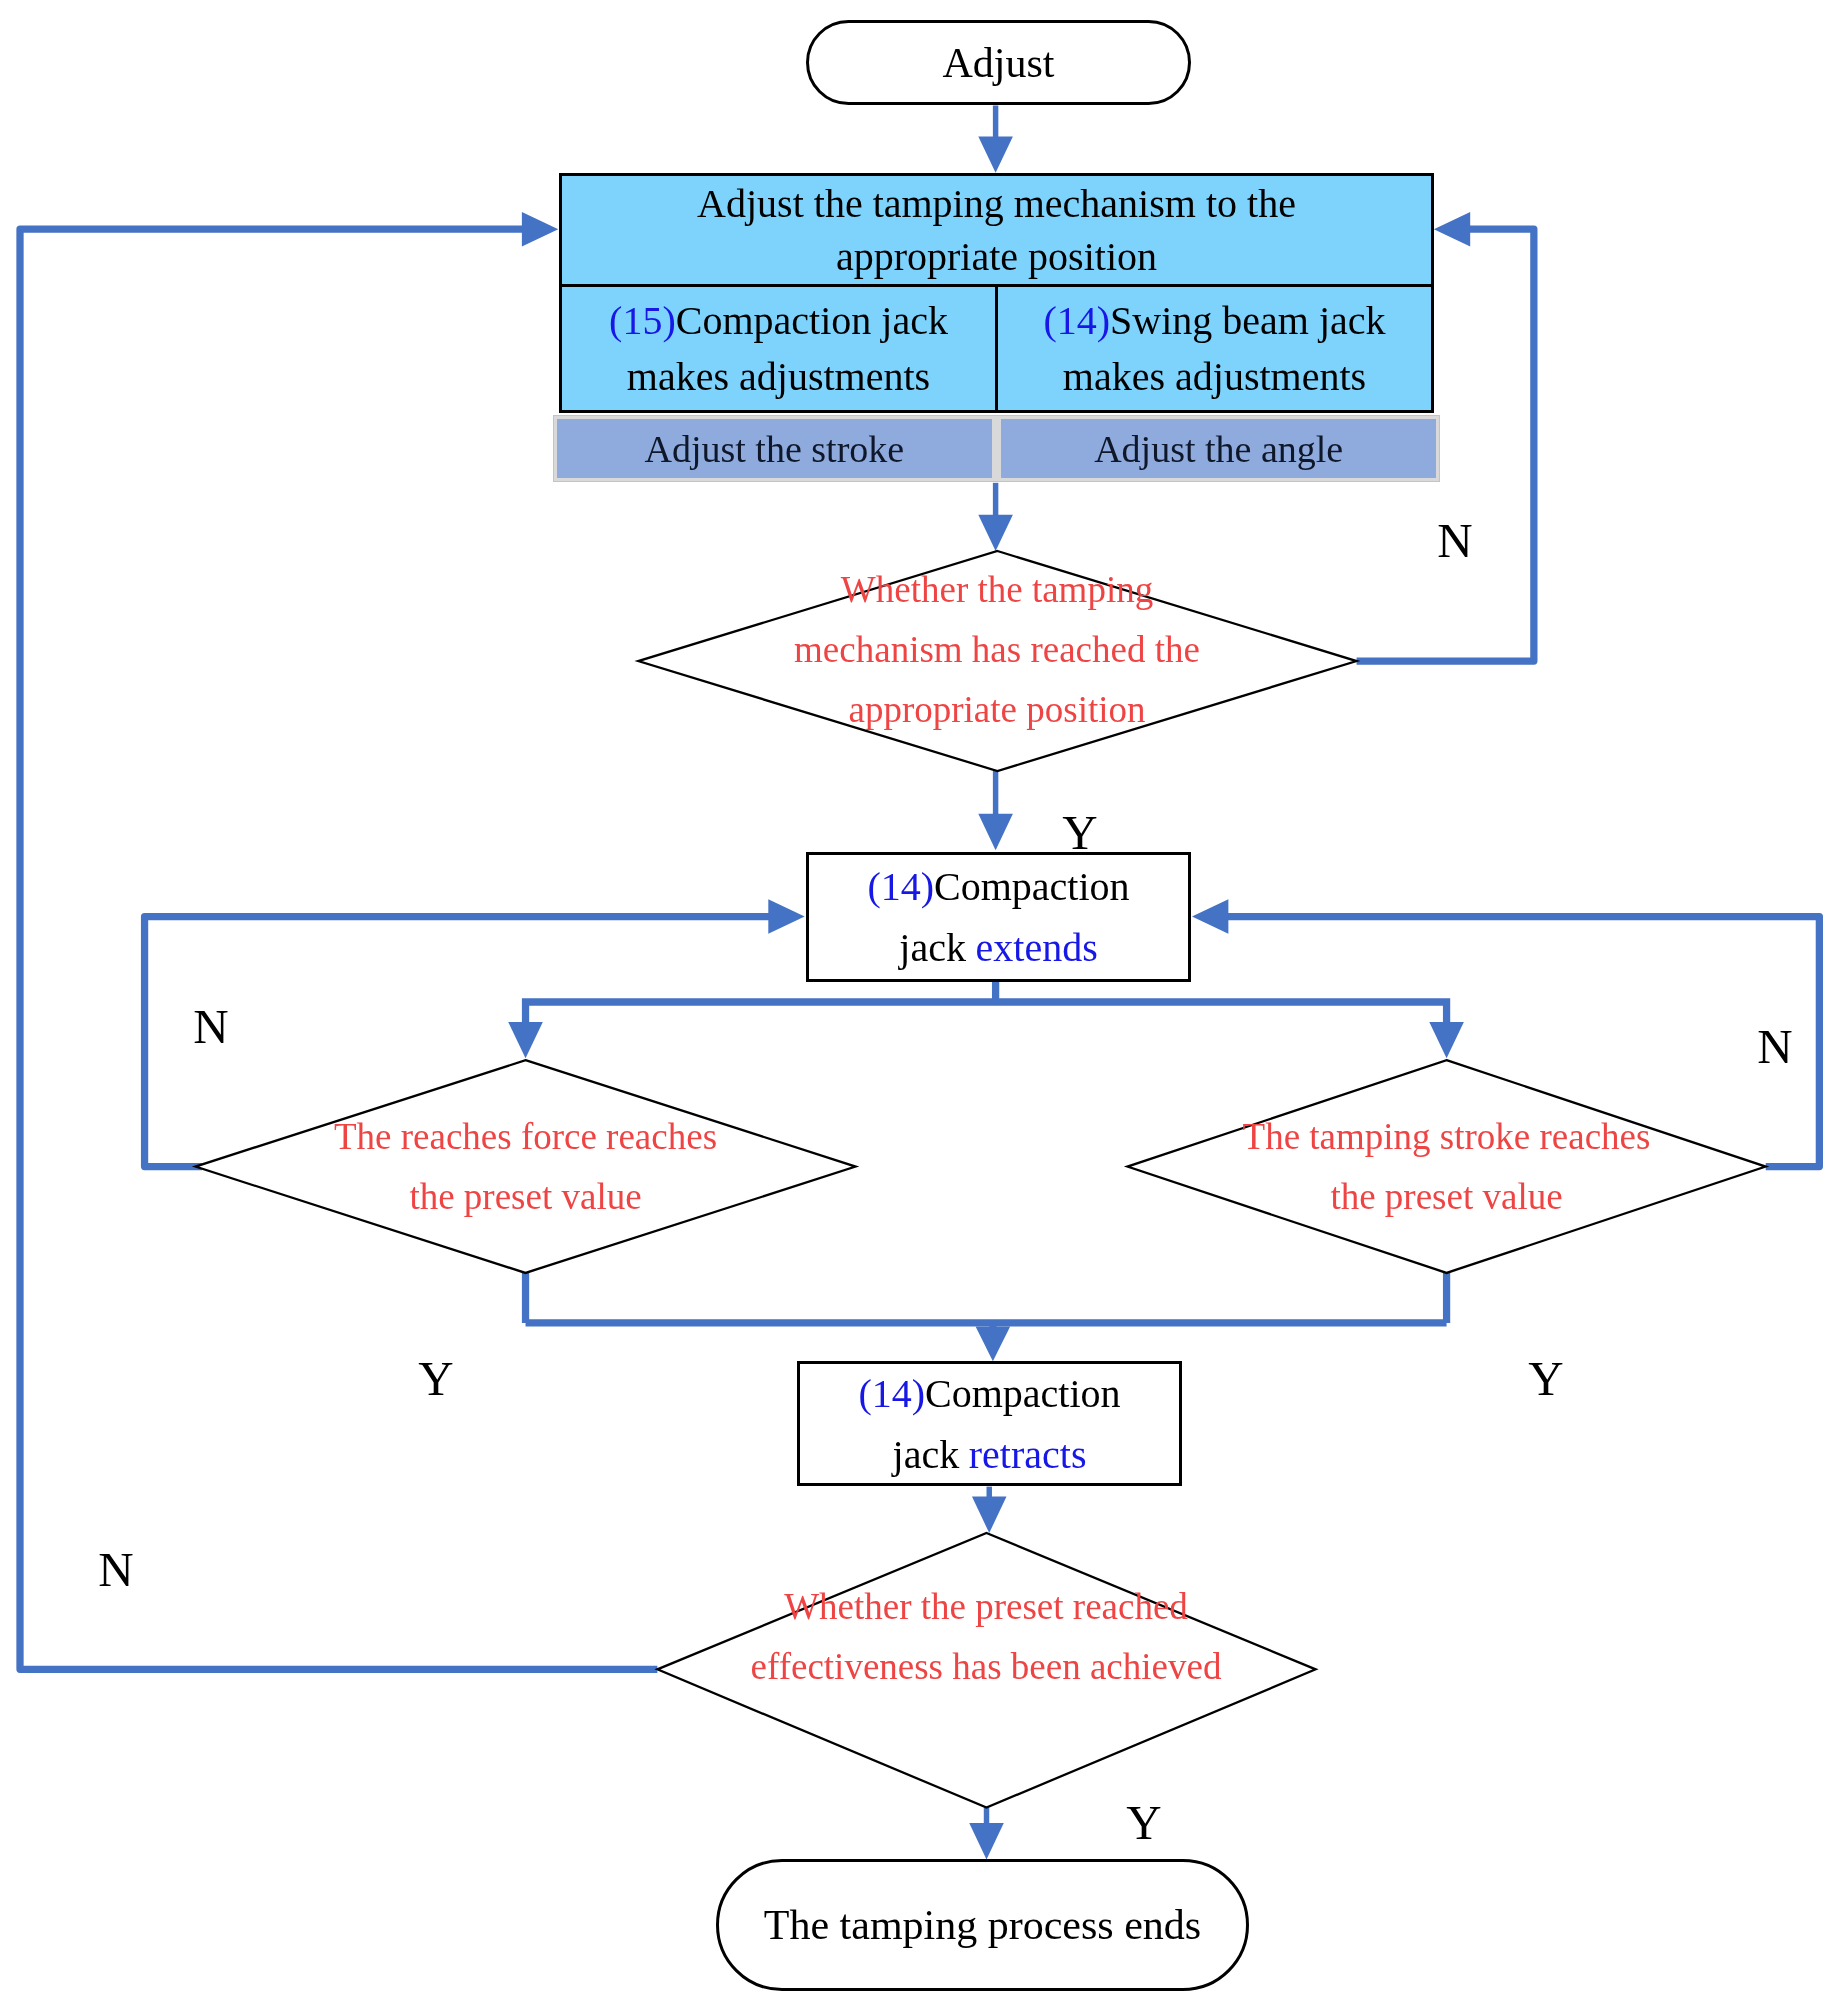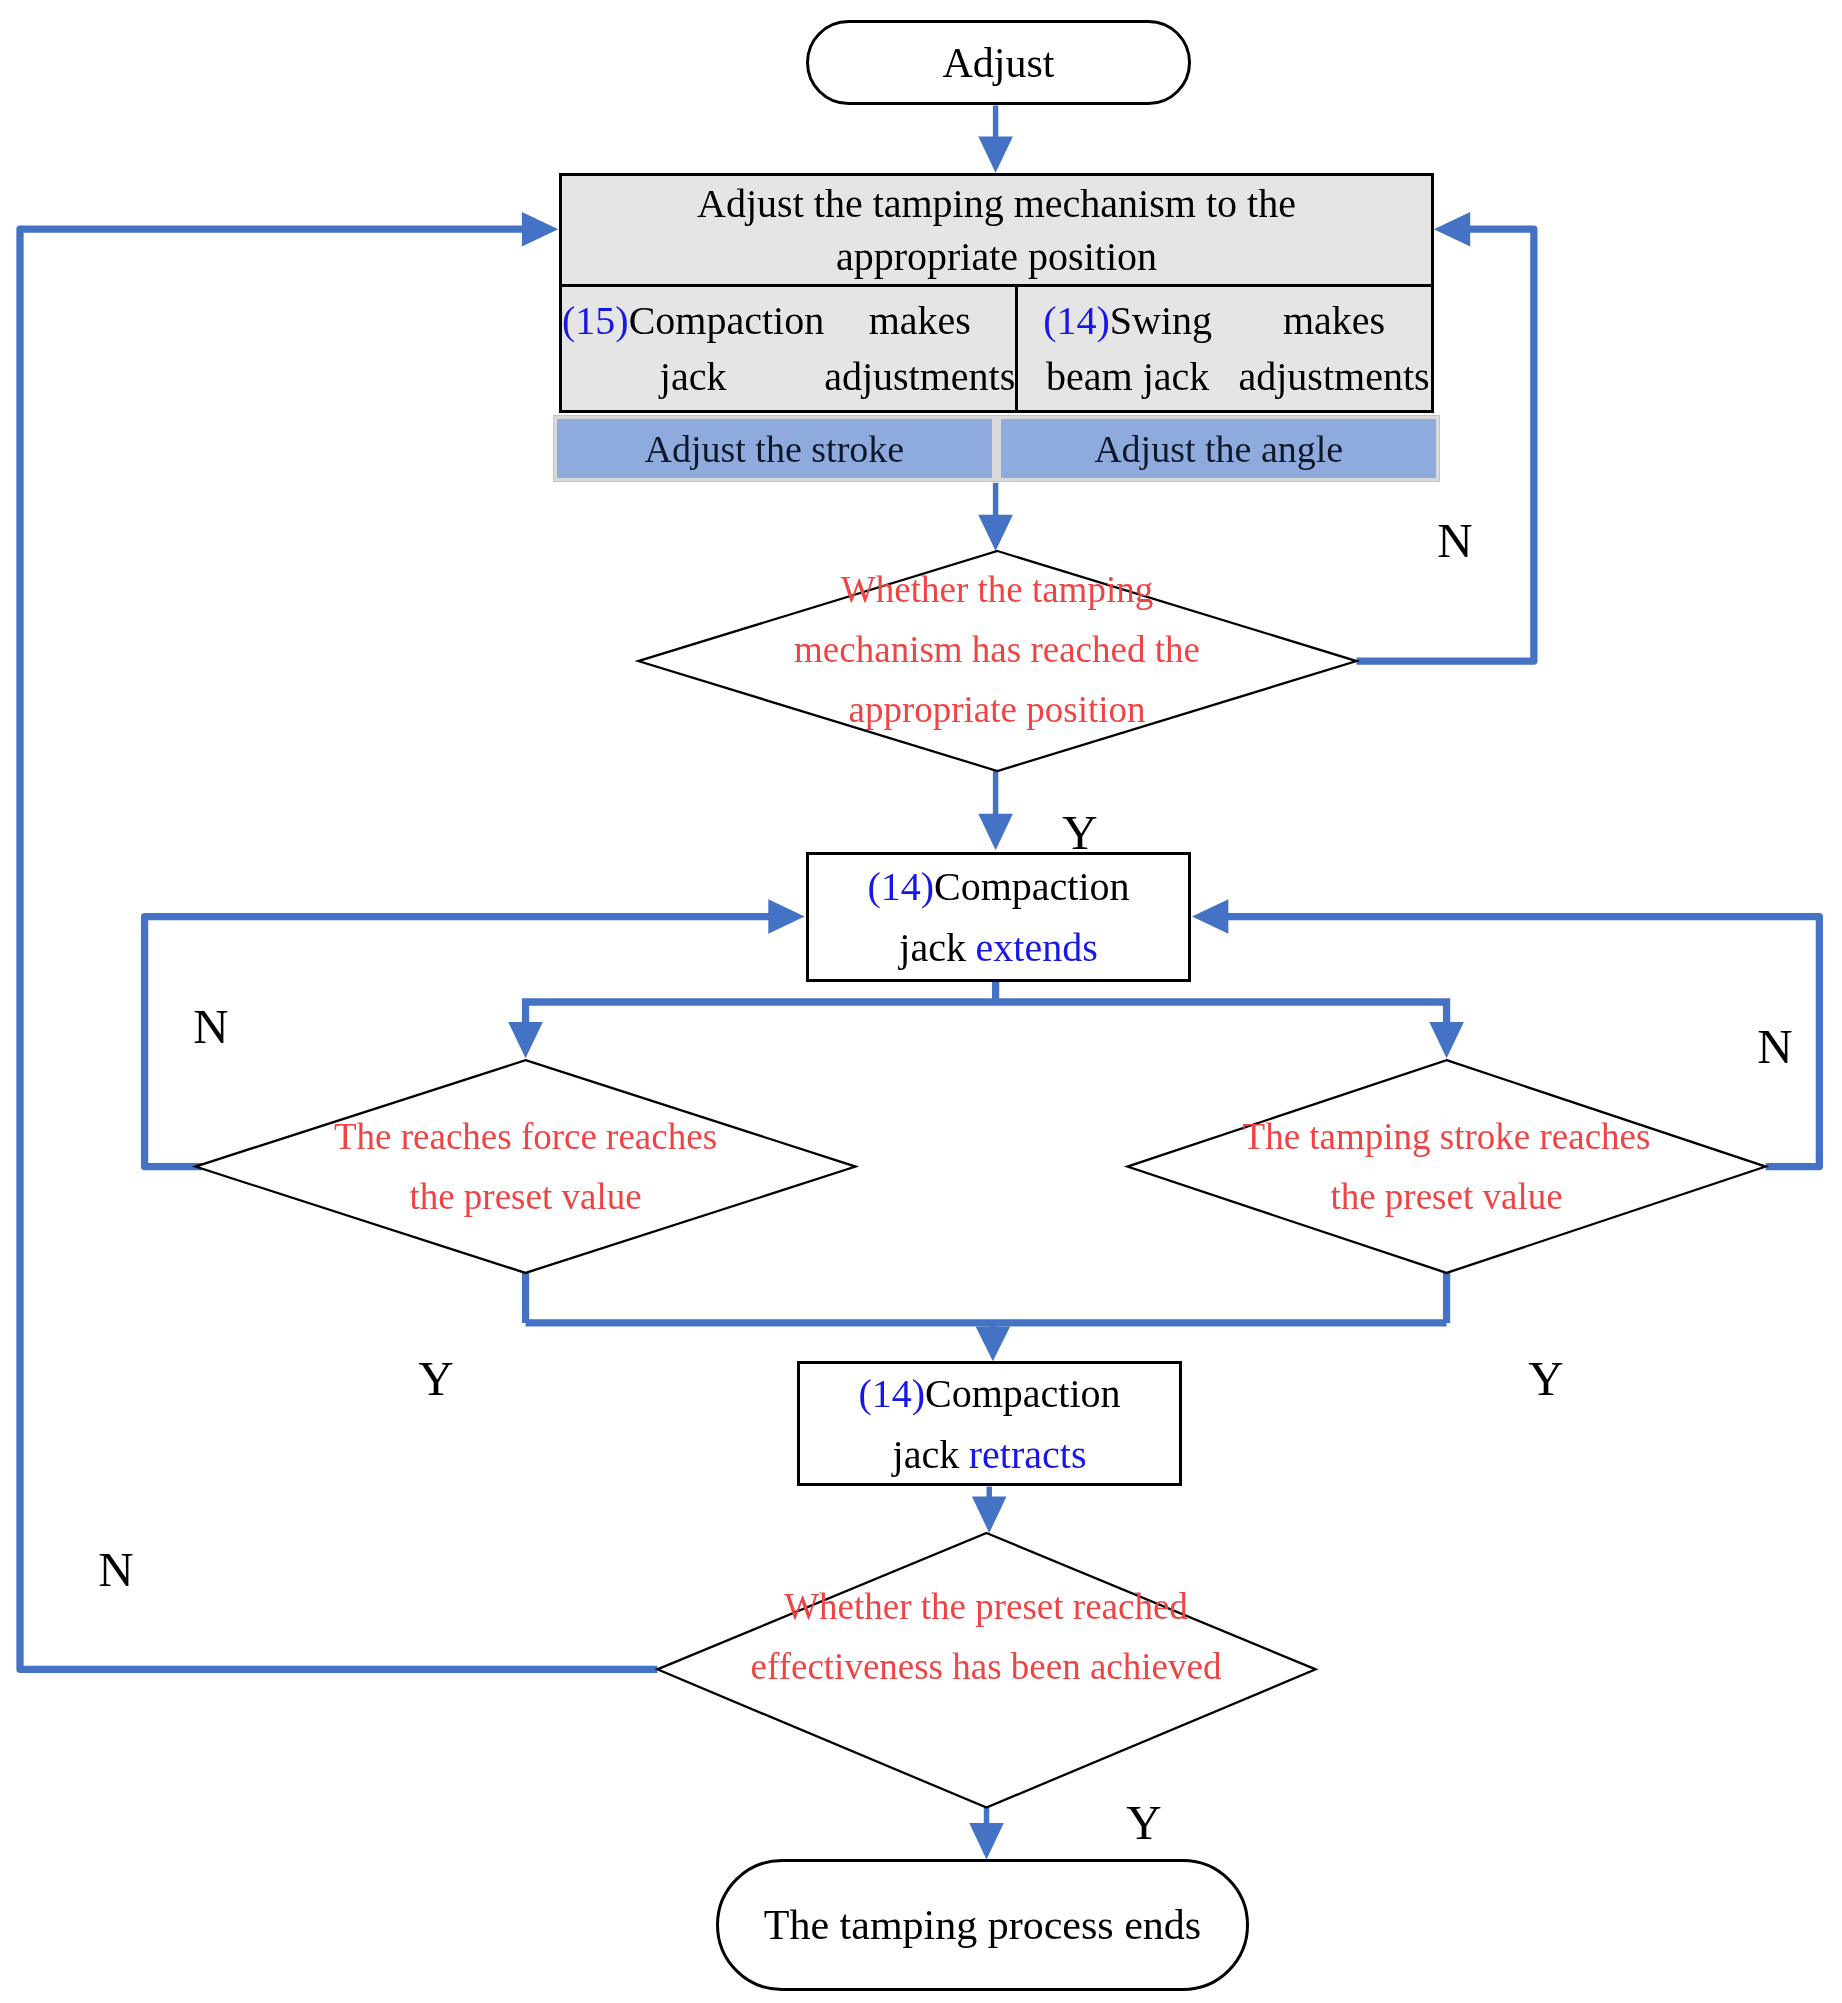--- a/index.html
+++ b/index.html
@@ -5,26 +5,26 @@
   html,body{margin:0;padding:0;background:#ffffff;}
   body{width:1843px;height:2004px;font-family:"Liberation Serif","DejaVu Serif",serif;}
   .canvas{position:relative;width:1843px;height:2004px;background:#fff;overflow:hidden;}
   svg.wires{position:absolute;left:0;top:0;width:1843px;height:2004px;}
 
   .node{position:absolute;box-sizing:border-box;background:#fff;color:#000;
         display:flex;flex-direction:column;align-items:center;justify-content:center;text-align:center;}
   .stadium{border:3.6px solid #000;border-radius:73px;font-size:42px;}
   .rectbox{border:3.6px solid #000;font-size:40px;line-height:61px;}
 
-  .table{position:absolute;box-sizing:border-box;border:3.6px solid #000;background:#e5e5e5;}
+  .table{position:absolute;box-sizing:border-box;border:3.6px solid #000;background:#7dd3fc;}
   .table .title{position:absolute;left:0;top:0;width:100%;height:111px;box-sizing:border-box;
         border-bottom:3.6px solid #000;display:flex;flex-direction:column;align-items:center;justify-content:center;
         font-size:40px;line-height:53px;color:#000;text-align:center;}
   .table .cells{position:absolute;left:0;top:111px;right:0;bottom:0;display:flex;}
-  .table .cell{flex:1 1 0;box-sizing:border-box;display:flex;flex-direction:row;align-items:center;justify-content:center;
+  .table .cell{flex:1 1 0;box-sizing:border-box;display:flex;flex-direction:column;align-items:center;justify-content:center;
         font-size:40px;line-height:56px;color:#000;text-align:center;}
   .table .cell.first{border-right:3.6px solid #000;}
 
   .shadebar{position:absolute;box-sizing:border-box;background:#d9d9d9;border:1.8px solid #c4c4c4;
         display:flex;gap:9px;padding:2.7px;}
   .shadecell{flex:1 1 0;background:#8faadc;display:flex;align-items:center;justify-content:center;
         font-size:38px;color:#0f172a;text-align:center;}
 
   .dtext{position:absolute;display:flex;flex-direction:column;align-items:center;justify-content:center;
         text-align:center;font-size:37px;line-height:60px;color:#ef4444;background:transparent;}

